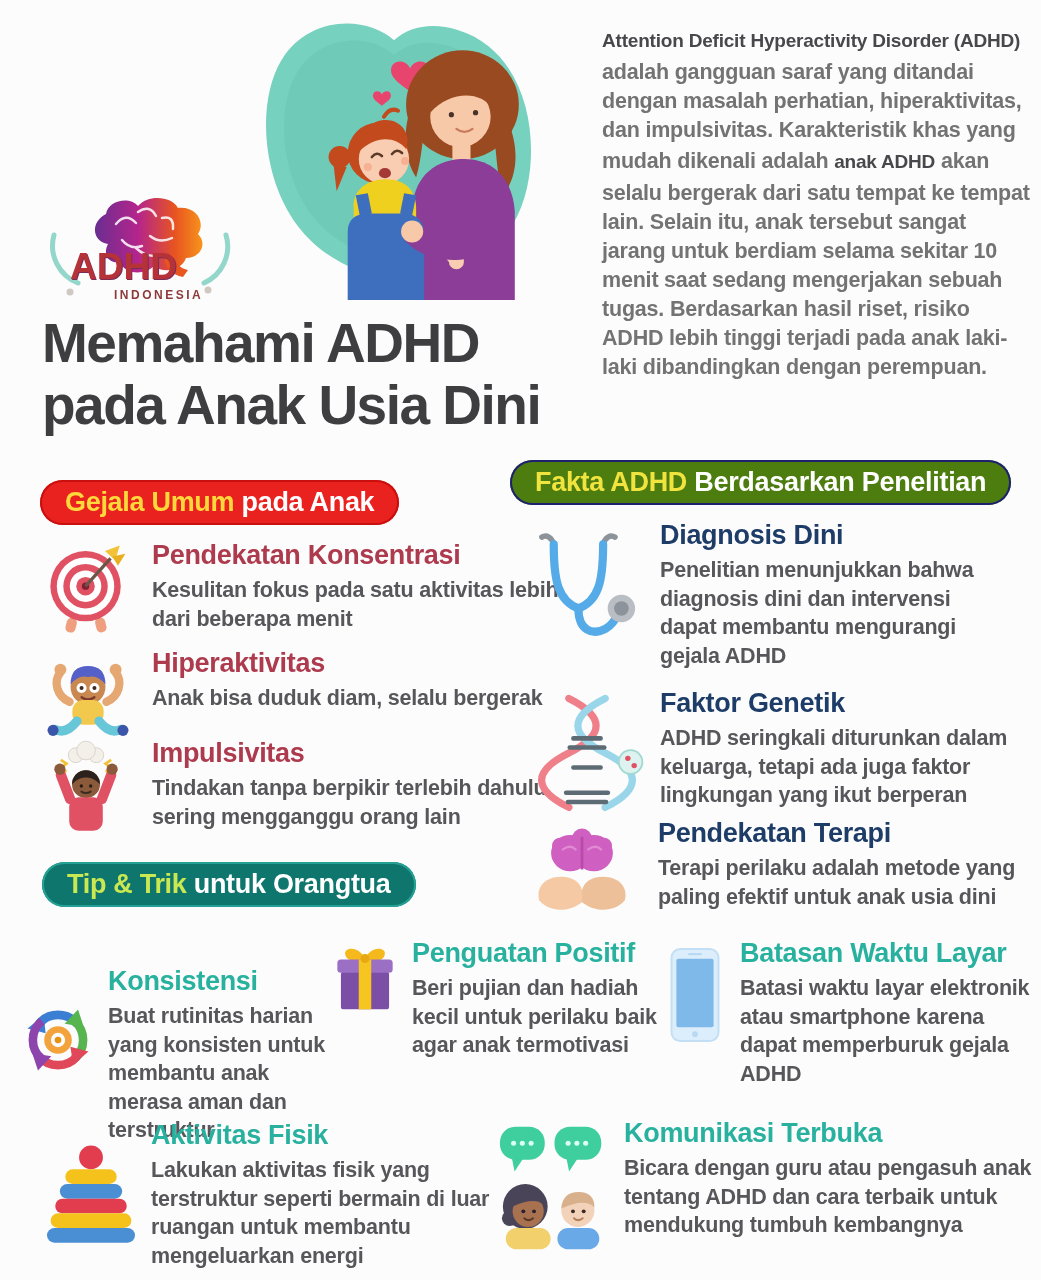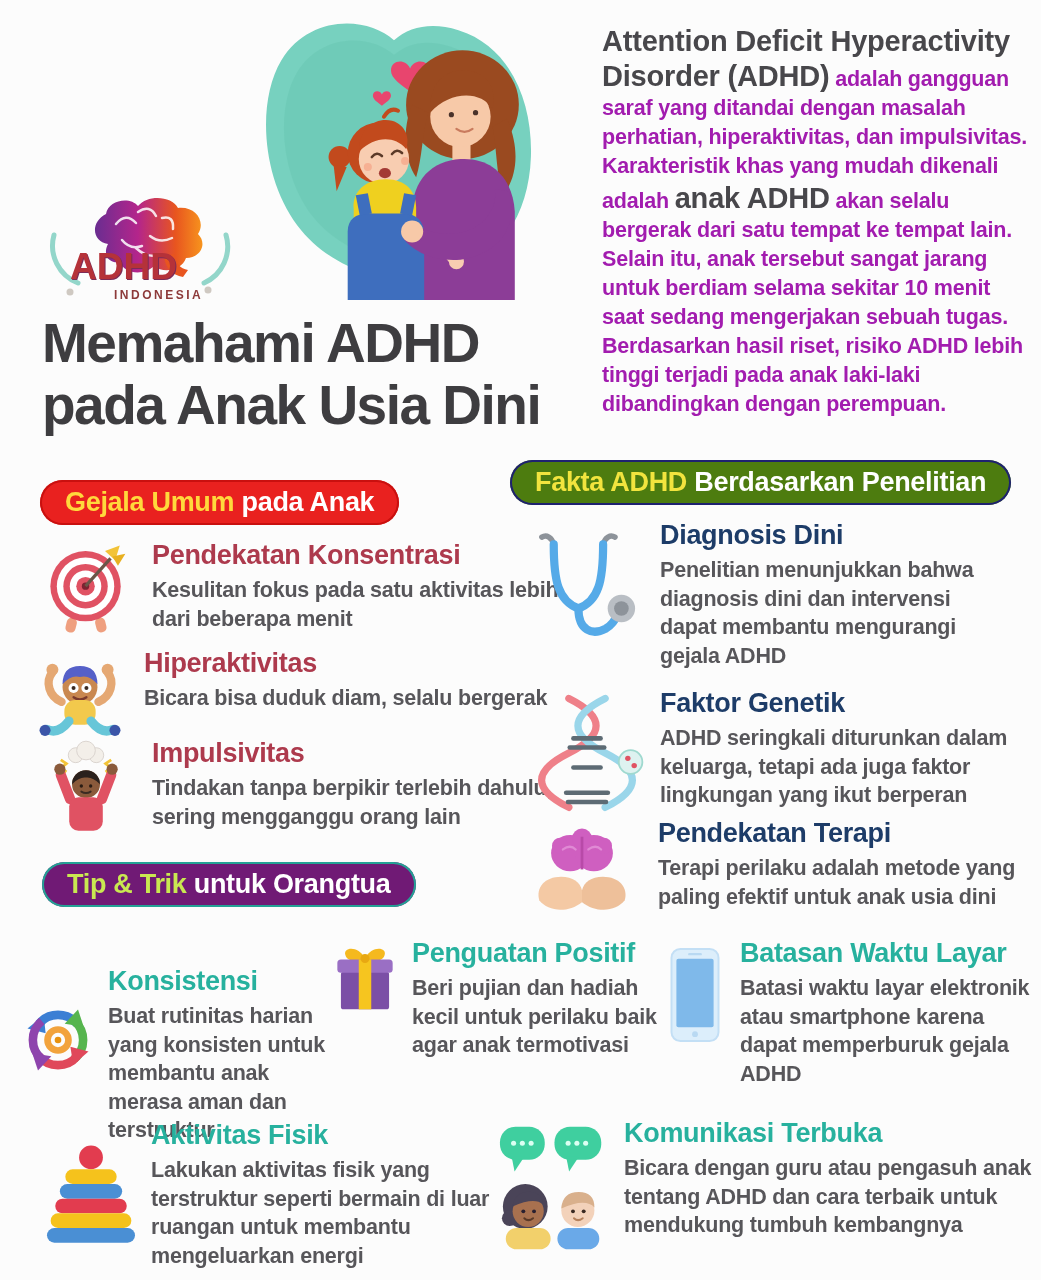--- a/index.html
+++ b/index.html
@@ -2,33 +2,33 @@
 <html><head>
 <meta charset="utf-8">
 <style>
   html,body{margin:0;padding:0;background:#e9e9e9;}
   .page{position:relative;width:1041px;height:1280px;background:#fcfcfc;overflow:hidden;
         font-family:"Liberation Sans",sans-serif;color:#525156;}
   .abs{position:absolute;}
   
   .intro{position:absolute;left:602px;top:24px;width:428px;margin:0;
          font-size:21.5px;line-height:29px;color:#555458;font-weight:bold;letter-spacing:-0.2px;}
-  .intro .big{font-size:29px;line-height:34px;color:#48474b;font-weight:bold;}
-  .intro .reg{font-weight:bold;color:#a21caf;}
+  .intro .big{font-size:19px;line-height:34px;color:#48474b;font-weight:bold;}
+  .intro .reg{font-weight:bold;color:#737373;}
   
   .title{position:absolute;left:42px;top:312px;margin:0;font-size:55px;line-height:62px;
          font-weight:bold;color:#3e3d40;letter-spacing:-1.5px;}
   
   .badge{position:absolute;display:inline-flex;align-items:center;white-space:pre;
          border-radius:24px;font-weight:bold;font-size:27px;padding:7px 25px;letter-spacing:-0.3px;}
   .badge-red{background:#e9211f;color:#ffffff;box-shadow:inset 0 0 0 2px #c9100f;}
   .badge-red .hl{color:#ffd93c;}
   .badge-blue{background:#4d7c0f;color:#ffffff;box-shadow:inset 0 0 0 2px #1e2170;justify-content:space-between;}
   .badge-blue .hl{color:#f2e43e;}
-  .badge-teal{background:#701a75;color:#ffffff;box-shadow:inset 0 0 0 2px #23a195;}
+  .badge-teal{background:#0f766e;color:#ffffff;box-shadow:inset 0 0 0 2px #23a195;}
   .badge-teal .hl{color:#c9e851;}
   
   .item{position:absolute;display:flex;align-items:flex-start;}
   .item .ic{flex:0 0 auto;}
   .item .txt h3{margin:0 0 5px 0;font-size:27px;font-weight:bold;letter-spacing:-0.3px;}
   .item .txt p{margin:0;font-size:21.5px;line-height:28.5px;color:#57565a;font-weight:bold;letter-spacing:-0.2px;}
   .sec-gejala h3{color:#ad3a4d;}
   .sec-fakta h3{color:#1d3c68;}
   .sec-tips h3{color:#27b19e;}
   
@@ -137,42 +137,42 @@
       <line x1="47" y1="48" x2="74" y2="18" stroke="#6b5648" stroke-width="3.5"></line>
       <polygon points="68,10 84,4 79,20" fill="#f2c338"></polygon>
       <polygon points="76,16 90,13 82,26" fill="#e8b020"></polygon>
     </svg>
     <div class="txt" style="width:424px;">
       <h3>Pendekatan Konsentrasi</h3>
       <p>Kesulitan fokus pada satu aktivitas lebih dari beberapa menit</p>
     </div>
   </div>
 
-  <div class="item sec-gejala" style="left:34px;top:648px;">
+  <div class="item sec-gejala" style="left:42px;top:648px;">
     <svg class="ic" style="margin-right:18px;margin-top:6px;" width="92" height="92" viewBox="0 0 100 100">
       <path d="M30 52 C16 46 12 30 20 20" stroke="#e5a873" stroke-width="9" fill="none" stroke-linecap="round"></path>
       <circle cx="20" cy="17" r="6.5" fill="#e5a873"></circle>
       <path d="M70 52 C84 46 88 30 80 20" stroke="#e5a873" stroke-width="9" fill="none" stroke-linecap="round"></path>
       <circle cx="80" cy="17" r="6.5" fill="#e5a873"></circle>
       <circle cx="50" cy="36" r="19" fill="#c98850"></circle>
       <path d="M31 33 Q31 13 50 13 Q69 13 69 33 Q60 22 50 25 Q40 22 31 33 Z" fill="#5560c8"></path>
       <circle cx="43" cy="37" r="5.5" fill="#ffffff"></circle>
         <circle cx="57" cy="37" r="5.5" fill="#ffffff"></circle>
       <circle cx="43" cy="37" r="2.2" fill="#3a2a22"></circle>
         <circle cx="57" cy="37" r="2.2" fill="#3a2a22"></circle>
       <path d="M43 47 Q50 52 57 47" stroke="#7a3b2e" stroke-width="2.5" fill="none" stroke-linecap="round"></path>
       <rect x="33" y="50" width="34" height="27" rx="12" fill="#f2c94c"></rect>
       <path d="M38 73 C30 83 22 86 14 82" stroke="#67c6d8" stroke-width="10" fill="none" stroke-linecap="round"></path>
       <circle cx="12" cy="83" r="6" fill="#3b55a8"></circle>
       <path d="M62 73 C70 83 78 86 86 82" stroke="#67c6d8" stroke-width="10" fill="none" stroke-linecap="round"></path>
       <circle cx="88" cy="83" r="6" fill="#3b55a8"></circle>
     </svg>
     <div class="txt" style="width:440px;">
       <h3>Hiperaktivitas</h3>
-      <p>Bicara bisa duduk diam, selalu bergerak</p>
+      <p>Anak bisa duduk diam, selalu bergerak</p>
     </div>
   </div>
 
   <div class="item sec-gejala" style="left:44px;top:738px;">
     <svg class="ic" style="margin-right:24px;" width="84" height="96" viewBox="0 0 90 100">
       <circle cx="34" cy="17" r="8" fill="#f3efe9" stroke="#d8d2cc"></circle>
       <circle cx="56" cy="17" r="8" fill="#f3efe9" stroke="#d8d2cc"></circle>
       <circle cx="45" cy="12" r="10" fill="#f3efe9" stroke="#d8d2cc"></circle>
       <polyline points="18,22 24,26 18,31 24,35" stroke="#f2c338" stroke-width="3" fill="none"></polyline>
       <polyline points="72,22 66,26 72,31 66,35" stroke="#f2c338" stroke-width="3" fill="none"></polyline>

